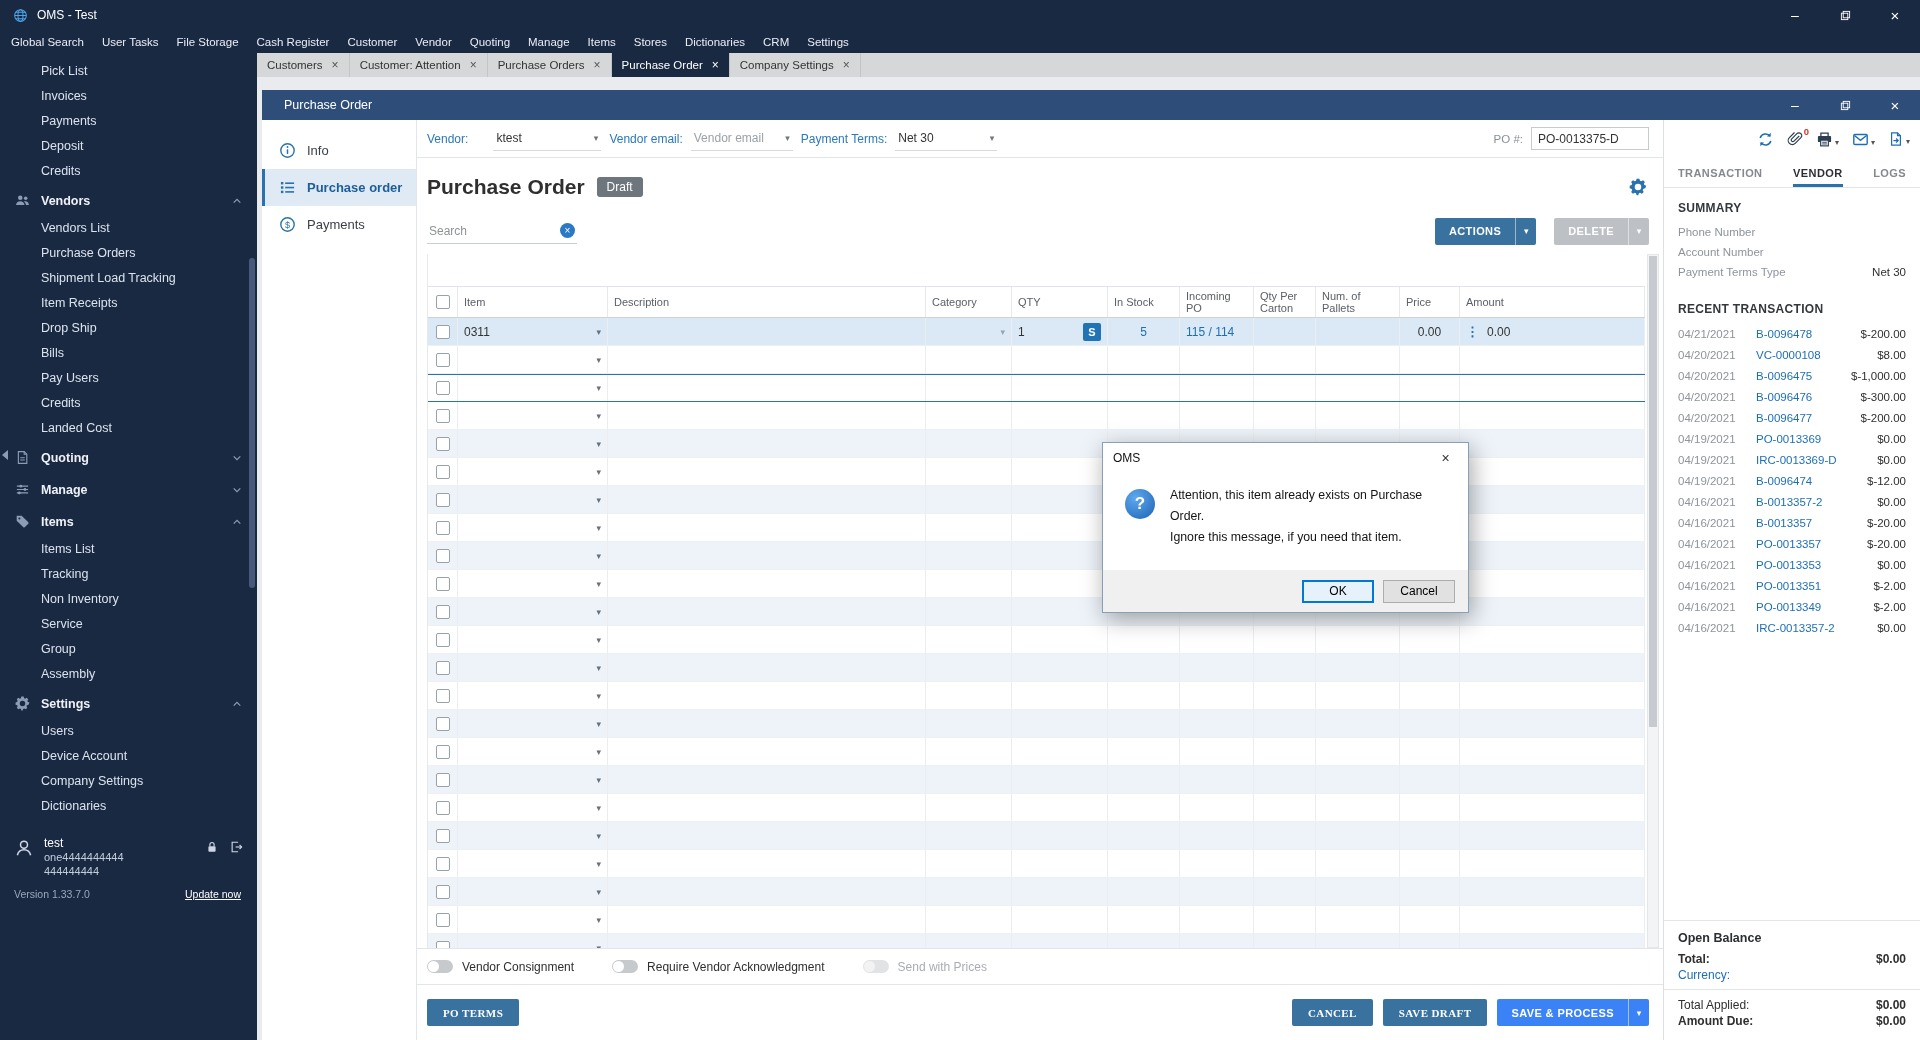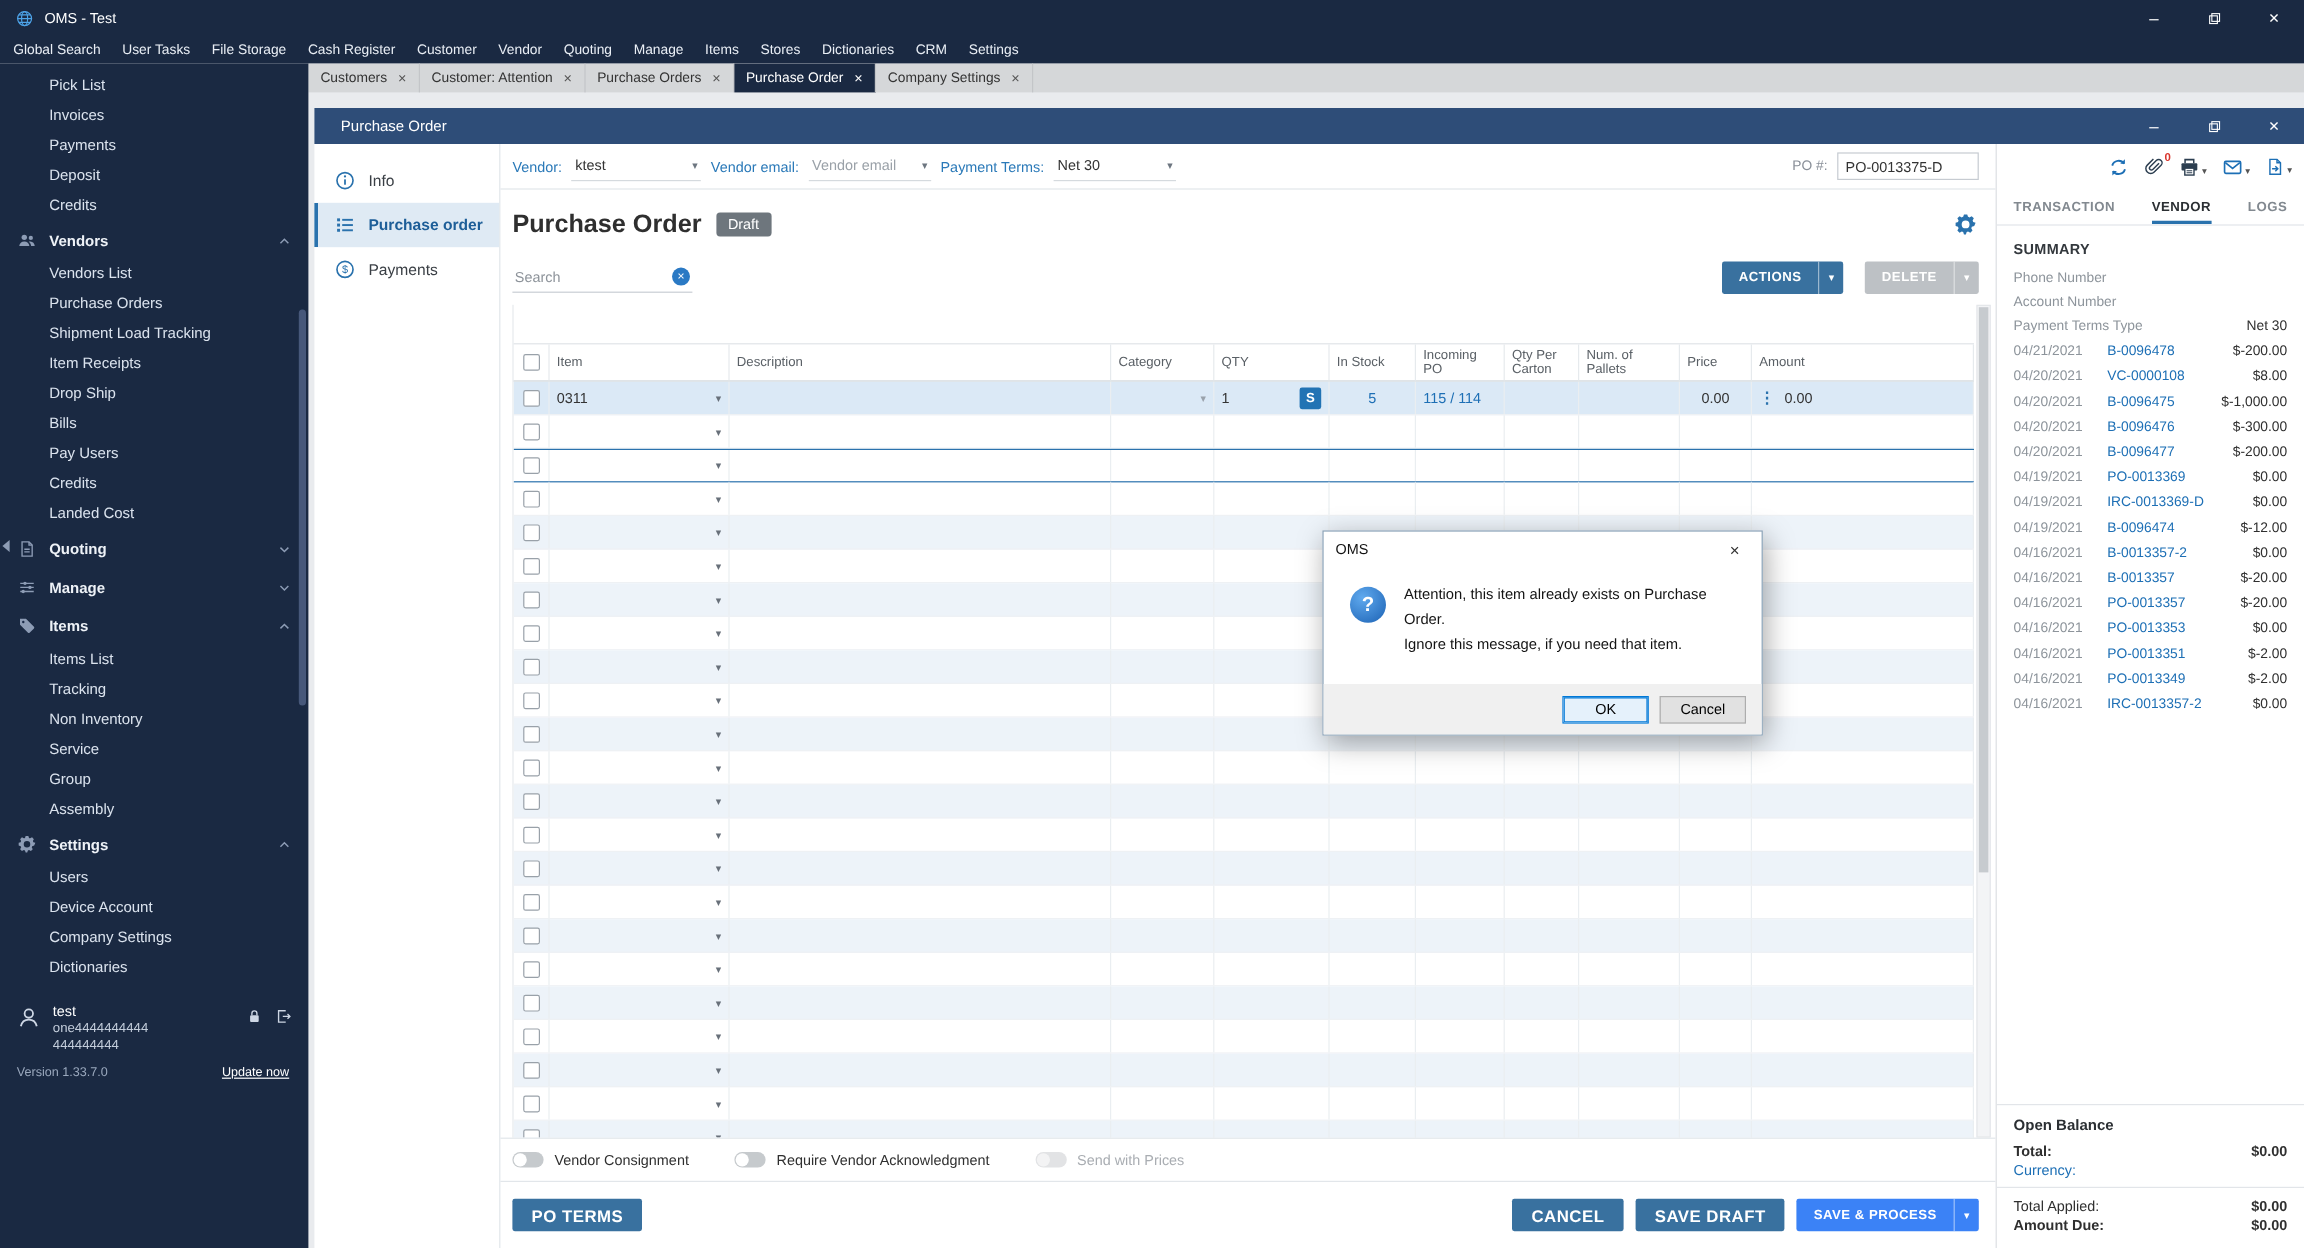--- a/index.html
+++ b/index.html
@@ -65,21 +65,21 @@
   .po-body{flex:1;display:flex;min-height:0;}
   .inner-nav{width:155px;border-right:1px solid #e2e6ea;padding-top:12px;flex:0 0 auto;}
   .nav-item{height:37px;display:flex;align-items:center;gap:11px;padding-left:17px;font-size:13px;color:#3a3f45;cursor:pointer;}
   .nav-item .icon{width:17px;height:17px;color:#2a72ad;flex:0 0 auto;}
   .nav-item.active{background:#dfeaf4;box-shadow:inset 3px 0 0 #2a72ad;color:#1d5e98;font-weight:bold;}
 
   .center{flex:1;display:flex;flex-direction:column;min-width:0;}
   .form-row{height:38px;border-bottom:1px solid #e2e6ea;display:flex;align-items:center;gap:8px;padding:0 14px 0 10px;flex:0 0 auto;}
   .f-label{font-size:12px;color:#2a79b8;white-space:nowrap;}
   .select{height:24px;display:flex;align-items:center;justify-content:space-between;gap:6px;border-bottom:1px solid #d5dade;padding:0 3px;cursor:pointer;}
-  .w110{width:108px;}
+  .w110{width:108px;margin-left:17px;}
   .w104{width:102px;}
   .sel-val{font-size:12px;color:#333;white-space:nowrap;}
   .sel-val.placeholder{color:#9aa1a8;}
   .select .caret{font-size:9px;color:#6d7680;}
   .po-num-label{font-size:11.5px;color:#8a9099;}
   .po-num-input{width:118px;height:23px;border:1px solid #c6cbd1;display:flex;align-items:center;padding:0 6px;font-size:12px;color:#333;}
 
   .head-row{height:50px;display:flex;align-items:center;padding:8px 16px 0 10px;flex:0 0 auto;}
   .head-row h1{font-size:21px;color:#2f2f2f;font-weight:bold;}
   .draft-badge{margin-left:12px;background:#6e767d;color:#fff;font-size:12px;padding:3px 10px;border-radius:3px;}
@@ -128,21 +128,21 @@
 
   .toggles-row{height:36px;display:flex;align-items:center;gap:38px;padding-left:10px;border-top:1px solid #e2e6ea;flex:0 0 auto;}
   .toggle-wrap{display:flex;align-items:center;gap:9px;font-size:12px;color:#2f2f2f;cursor:pointer;}
   .switch{width:26px;height:13px;border-radius:7px;background:#c6cacd;position:relative;flex:0 0 auto;display:inline-block;}
   .knob{position:absolute;left:1px;top:1px;width:11px;height:11px;border-radius:50%;background:#fff;display:block;}
   .toggle-wrap.disabled .switch{background:#e2e3e5;}
   .toggle-wrap.disabled .knob{background:#f3f3f4;}
   .toggle-wrap.disabled .tlabel{color:#a9adb2;}
 
   .footer-row{height:56px;border-top:1px solid #e2e6ea;display:flex;align-items:center;gap:10px;padding:0 14px 0 10px;flex:0 0 auto;}
-  .btn{height:27px;display:inline-flex;align-items:center;padding:0 16px;background:#39719f;color:#fff;font-size:14px;font-weight:bold;letter-spacing:.4px;border-radius:2px;cursor:pointer;white-space:nowrap;}
+  .btn{height:27px;display:inline-flex;align-items:center;padding:0 16px;background:#39719f;color:#fff;font-size:11px;font-weight:bold;letter-spacing:.4px;border-radius:2px;cursor:pointer;white-space:nowrap;font-family:Liberation Serif, serif;}
 
   
   .right-panel{width:257px;border-left:1px solid #dcdfe3;display:flex;flex-direction:column;flex:0 0 auto;min-height:0;background:#fff;}
   .rp-icons{height:38px;display:flex;align-items:center;justify-content:flex-end;gap:13px;padding-right:10px;flex:0 0 auto;}
   .rp-ic{display:inline-flex;align-items:flex-end;gap:2px;cursor:pointer;position:relative;}
   .i-sync{width:17px;height:17px;color:#1d6fb5;}
   .i-clip{width:16px;height:16px;color:#2c3e50;}
   .i-print{width:17px;height:17px;color:#2c3e50;}
   .i-mail{width:17px;height:17px;color:#1d6fb5;}
   .i-export{width:16px;height:16px;color:#1d6fb5;}
@@ -1036,20 +1036,21 @@
                   </div>
                   <div class="sum-row">
                     <span class="sum-label">Account Number</span>
                     <span class="sum-val"></span>
                   </div>
                   <div class="sum-row">
                     <span class="sum-label">Payment Terms Type</span>
                     <span class="sum-val">Net 30</span>
                   </div>
                 </div>
+              <div class="rp-head recent">RECENT TRANSACTION</div>
               <div class="txn-list">
                   <div class="txn">
                     <span class="txn-date">04/21/2021</span>
                     <span class="txn-id">B-0096478</span>
                     <span class="txn-amt">$-200.00</span>
                   </div>
                   <div class="txn">
                     <span class="txn-date">04/20/2021</span>
                     <span class="txn-id">VC-0000108</span>
                     <span class="txn-amt">$8.00</span>

